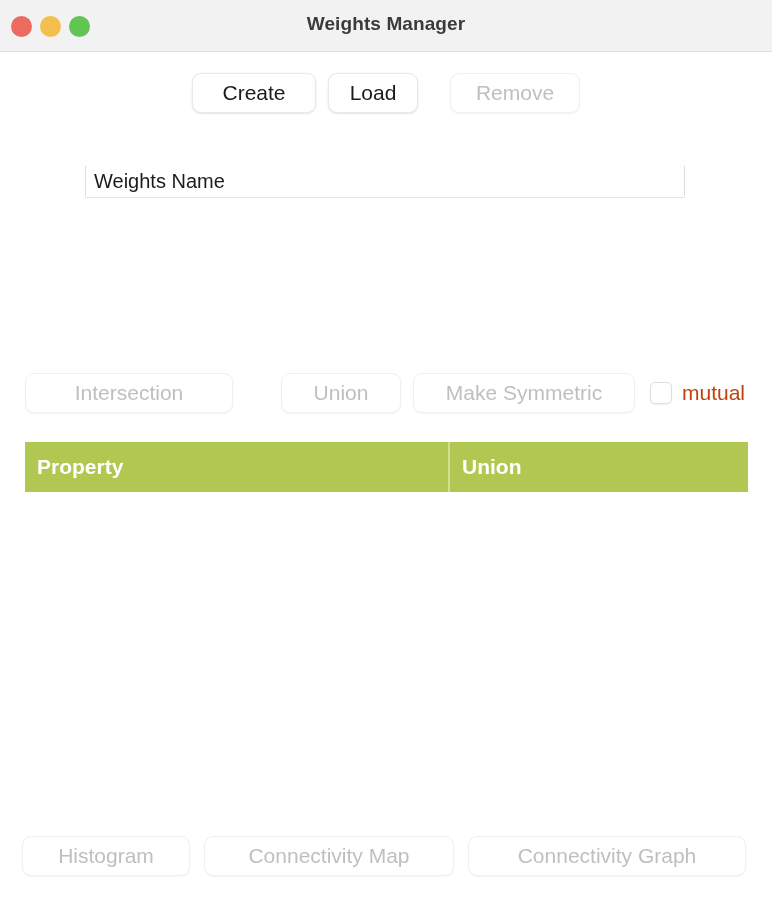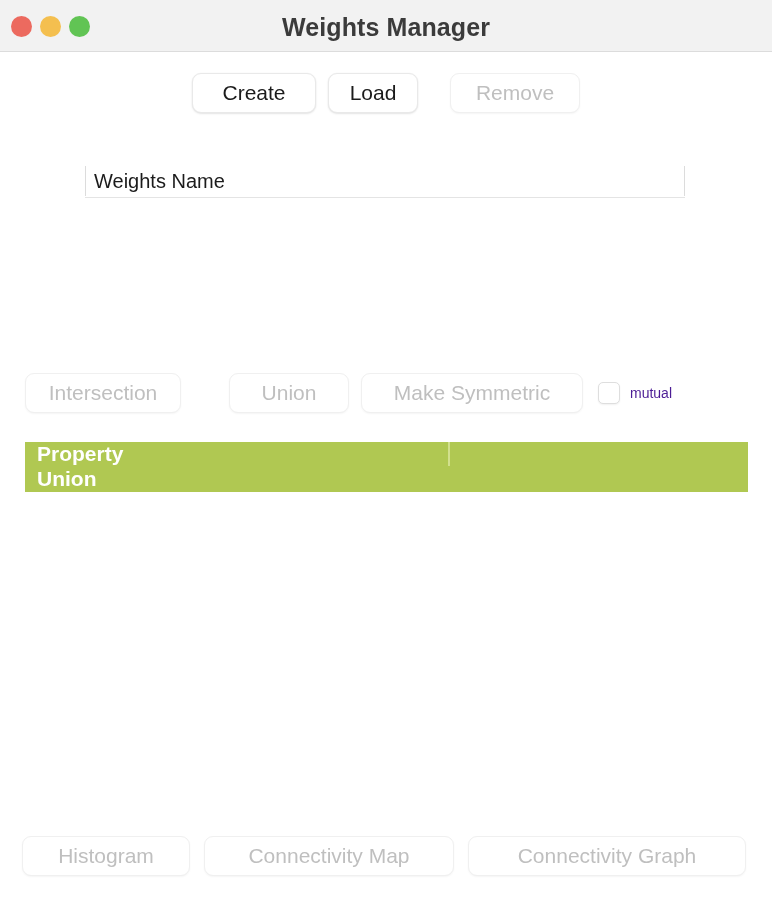--- a/index.html
+++ b/index.html
@@ -51,21 +51,21 @@
   .light-close  { background: #ec6a5f; }
   .light-min    { background: #f4bf4f; }
   .light-max    { background: #61c454; }
 
   .window-title {
     position: absolute;
     left: 0;
     top: 13px;
     width: 772px;
     text-align: center;
-    font-size: 25px;
+    font-size: 19px;
     font-weight: bold;
     color: #3b3b3b;
     letter-spacing: 0.1px;
   }
 
   
   .pill {
     display: inline-flex;
     align-items: center;
     justify-content: center;
@@ -136,57 +136,56 @@
 
   
   .ops-row {
     position: absolute;
     left: 25px;
     top: 373px;
     display: flex;
     align-items: center;
     gap: 12px;
   }
-  #btn-intersection   { width: 156px; }
+  #btn-intersection   { width: 208px; }
   #btn-union          { width: 120px; margin-left: 36px; }
   #btn-make-symmetric { width: 222px; }
 
   .checkbox-wrap {
     display: flex;
     align-items: center;
     gap: 10px;
     margin-left: 3px;
   }
   .checkbox {
     width: 22px;
     height: 22px;
     box-sizing: border-box;
     border: 1px solid #dedede;
     border-radius: 5px;
     background: #ffffff;
     box-shadow: 0 1px 2px rgba(0,0,0,0.06);
   }
   .checkbox-label {
-    font-size: 14px;
-    color: #4c1d95;
+    font-size: 21px;
+    color: #c2410c;
     white-space: nowrap;
   }
 
   
   .table {
     position: absolute;
     left: 25px;
     top: 442px;
     width: 723px;
   }
   .table-header {
     display: flex;
     height: 50px;
     background: #b0c852;
-    flex-direction: column;
   }
   .th {
     display: flex;
     align-items: center;
     color: #ffffff;
     font-size: 21px;
     font-weight: bold;
     padding-left: 12px;
     box-sizing: border-box;
   }

